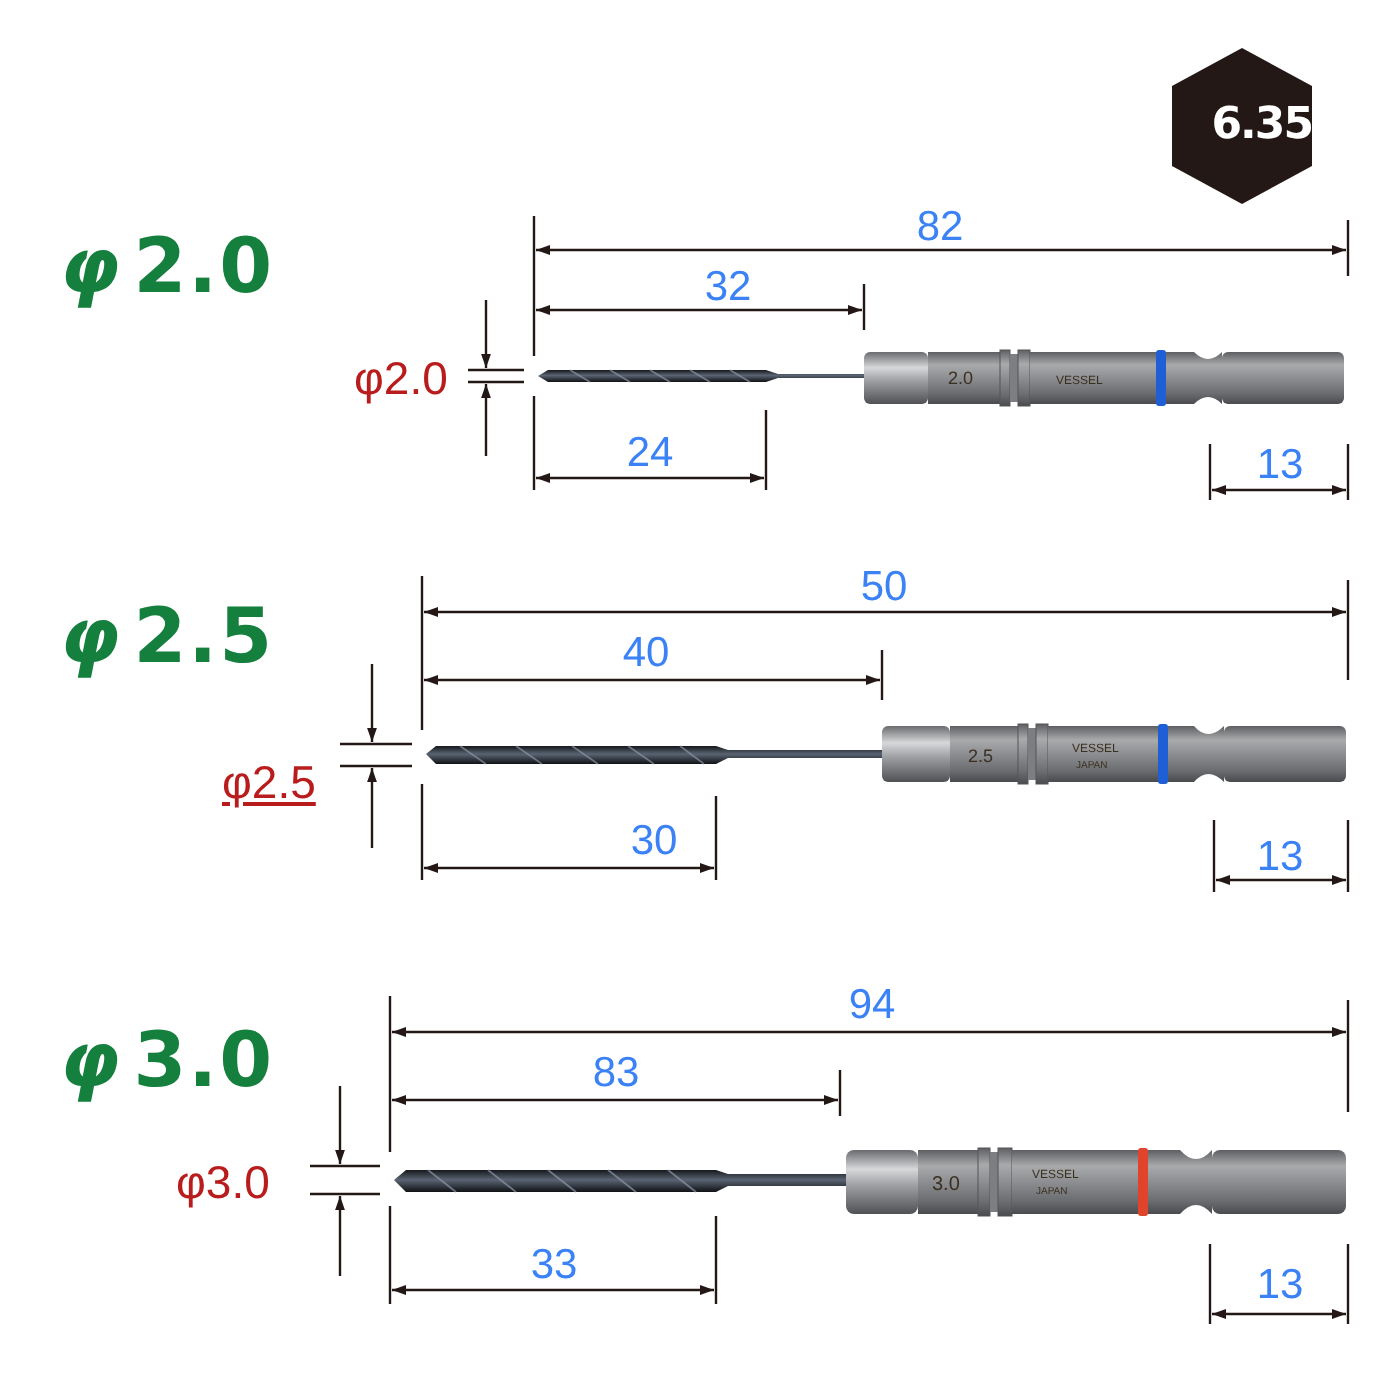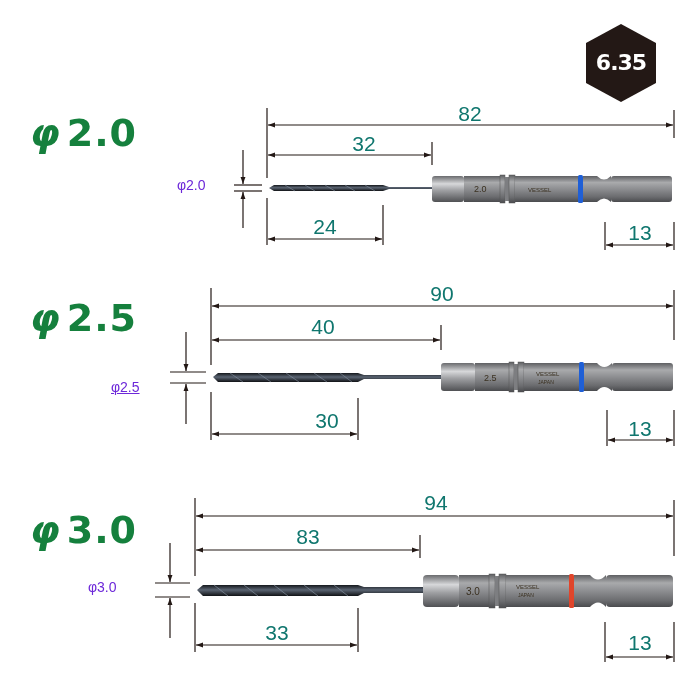--- a/index.html
+++ b/index.html
@@ -1,23 +1,23 @@
 <!DOCTYPE html>
 <html><head>
 <meta charset="utf-8">
 <style>
   html, body { margin: 0; padding: 0; background: #ffffff; }
   body { width: 700px; height: 700px; position: relative; overflow: hidden; font-family: "Liberation Sans", sans-serif; color: #231815; }
   .section-title { position: absolute; font-family: "DejaVu Sans", sans-serif; font-weight: bold; font-size: 38px; letter-spacing: 1px; line-height: 1; color: #15803d; }
   .section-title .phi { font-style: italic; margin-right: 6px; }
-  .dim-label { position: absolute; font-size: 21px; line-height: 1; color: #0f766e; transform: translateX(-50%); }
-  .dia-label { position: absolute; font-size: 14px; line-height: 1; color: #6d28d9; }
+  .dim-label { position: absolute; font-size: 21px; line-height: 1; color: #3b82f6; transform: translateX(-50%); }
+  .dia-label { position: absolute; font-size: 23px; line-height: 1; color: #b91c1c; }
   .hex-badge { position: absolute; left: 586px; top: 24px; width: 70px; height: 78px; }
   .hex-badge svg { position: absolute; left: 0; top: 0; }
-  .hex-badge span { position: absolute; left: 0; top: 26px; width: 70px; text-align: center; color: #fff; font-family: "DejaVu Sans", sans-serif; font-weight: bold; font-size: 22px; letter-spacing: -1px; }
+  .hex-badge span { position: absolute; left: 0; top: 26px; width: 70px; text-align: right; color: #fff; font-family: "DejaVu Sans", sans-serif; font-weight: bold; font-size: 22px; letter-spacing: -1px; }
   svg.diagram { position: absolute; left: 0; top: 0; }
 </style>
 </head>
 <body>
 
 <div class="hex-badge">
   <svg width="70" height="78" viewBox="0 0 70 78">
     <polygon points="35,0 70,19 70,59 35,78 0,59 0,19" fill="#231815"></polygon>
   </svg>
   <span>6.35</span>
@@ -177,21 +177,21 @@
     <text x="518" y="597" font-size="5" fill="#3a3020" font-family="Liberation Sans, sans-serif">JAPAN</text>
   </g>
 </svg>
 
 <div class="dim-label" style="left:470px; top:103px;">82</div>
 <div class="dim-label" style="left:364px; top:133px;">32</div>
 <div class="dim-label" style="left:325px; top:216px;text-align:center;">24</div>
 <div class="dim-label" style="left:640px; top:222px;">13</div>
 <div class="dia-label" style="left:177px; top:178px;">φ2.0</div>
 
-<div class="dim-label" style="left:442px; top:283px;">90</div>
+<div class="dim-label" style="left:442px; top:283px;">50</div>
 <div class="dim-label" style="left:323px; top:316px;">40</div>
 <div class="dim-label" style="left:287px; top:410px;margin-left:40px;">30</div>
 <div class="dim-label" style="left:640px; top:418px;">13</div>
 <div class="dia-label" style="left:111px; top:380px;text-decoration:underline;">φ2.5</div>
 
 <div class="dim-label" style="left:436px; top:492px;">94</div>
 <div class="dim-label" style="left:308px; top:526px;">83</div>
 <div class="dim-label" style="left:277px; top:622px;">33</div>
 <div class="dim-label" style="left:640px; top:632px;">13</div>
 <div class="dia-label" style="left:88px; top:580px;">φ3.0</div>

